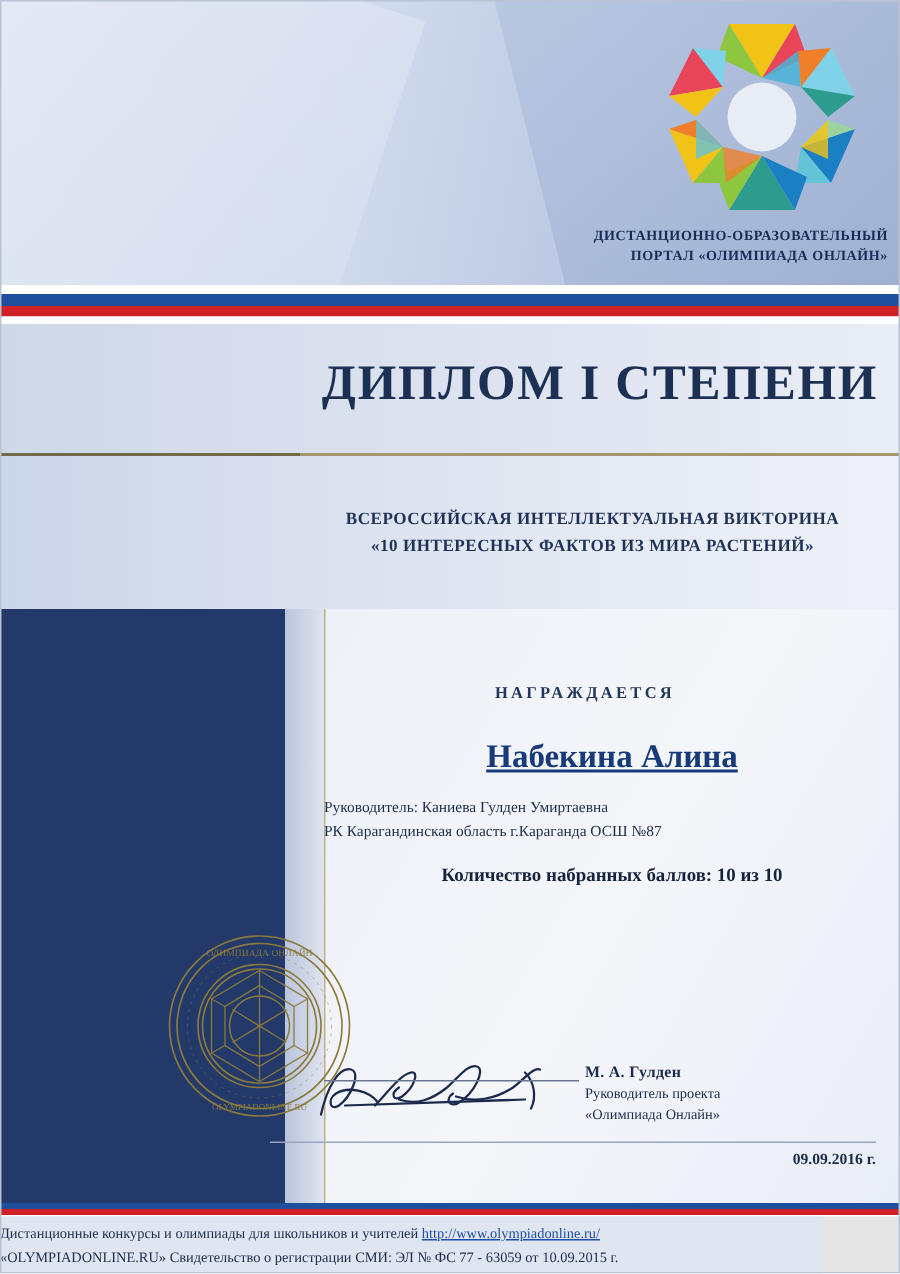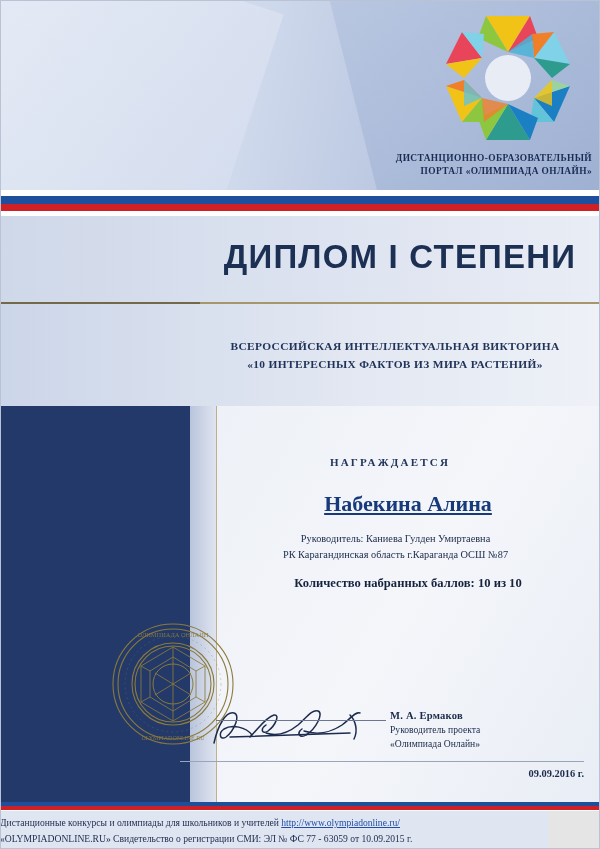--- a/index.html
+++ b/index.html
@@ -153,21 +153,21 @@
     width: 384px; height: 396px;
     background: linear-gradient(120deg,#eef1f7 0%, #f4f6fa 50%, #e9edf5 100%);
   }
 
   
   .diploma-title {
     position: absolute;
     left: 200px; top: 22px;
     width: 400px;
     text-align: center;
-    font-family: Liberation Sans, sans-serif;
+    font-family: Liberation Serif, serif;
     font-size: 33px;
     font-weight: bold;
     letter-spacing: 1.2px;
     color: #1c3054;
   }
   .contest-title {
     position: absolute;
     left: 190px; top: 122px;
     width: 410px;
     text-align: center;
@@ -197,21 +197,21 @@
     font-family: "Liberation Serif", serif;
     font-size: 22px;
     font-weight: bold;
     color: #173a7a;
     text-decoration: underline;
   }
   .teacher-lines {
     position: absolute;
     left: 216px; top: 315px;
     width: 359px;
-    text-align: center;
+    text-align: left;
     font-family: "Liberation Serif", serif;
     font-size: 10.3px;
     line-height: 1.6;
     color: #20304f;
   }
   .score {
     position: absolute;
     left: 216px; top: 360px;
     width: 384px;
     text-align: center;
@@ -450,21 +450,21 @@
           <path d="M66,30 C78,34 88,30 98,22 C106,15 112,6 118,8 C124,10 116,26 106,32 C100,36 96,30 102,26"></path>
           <path d="M104,28 C116,32 130,30 142,22 C150,16 156,8 160,10"></path>
           <path d="M150,12 C156,18 158,28 154,36"></path>
           <path d="M30,34 L150,30"></path>
         </g>
       </svg>
     </div>
     <div class="sign-line"></div>
 
     <div class="signer">
-      <div class="nm">М. А. Ермаков</div>
+      <div class="nm">М. А. Гулден</div>
       <div class="rl">
         <div>Руководитель проекта</div>
         <div>«Олимпиада Онлайн»</div>
       </div>
     </div>
 
     <div class="footer-rule"></div>
     <div class="doc-number">№ 611589</div>
     <div class="doc-date">09.09.2016 г.</div>
   </div>

